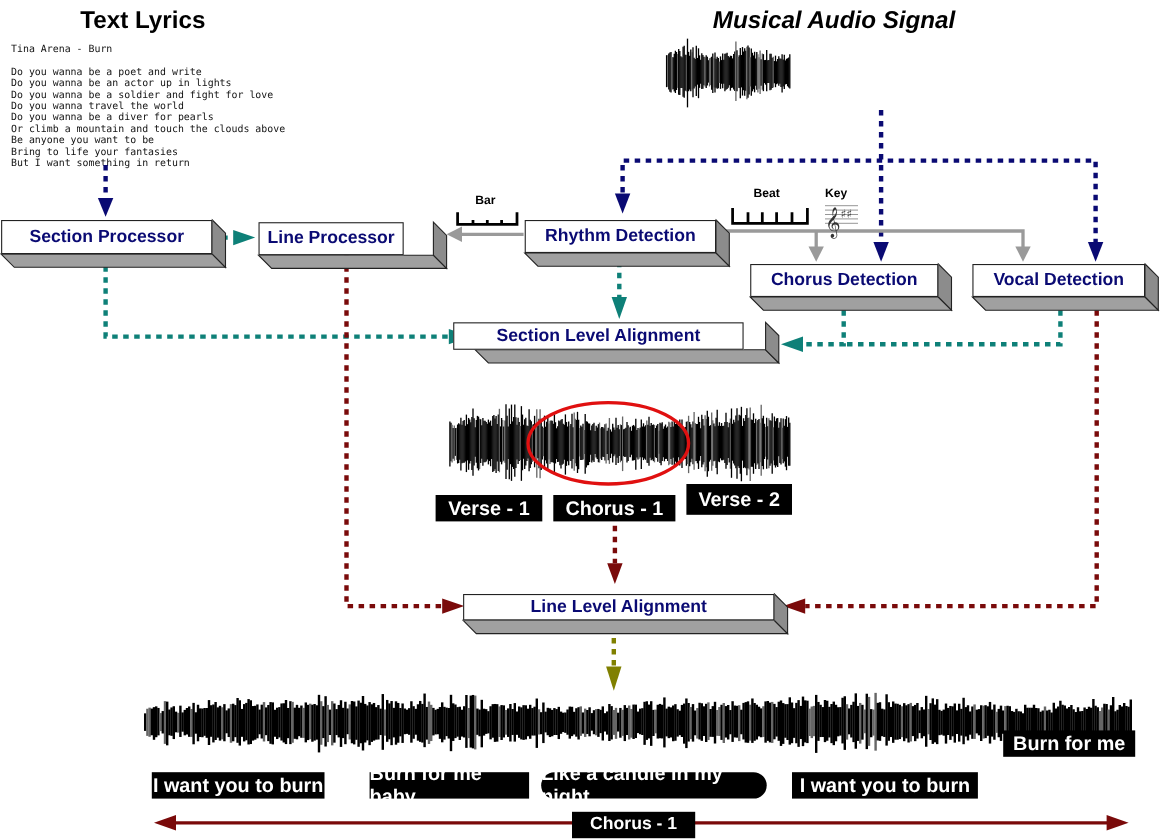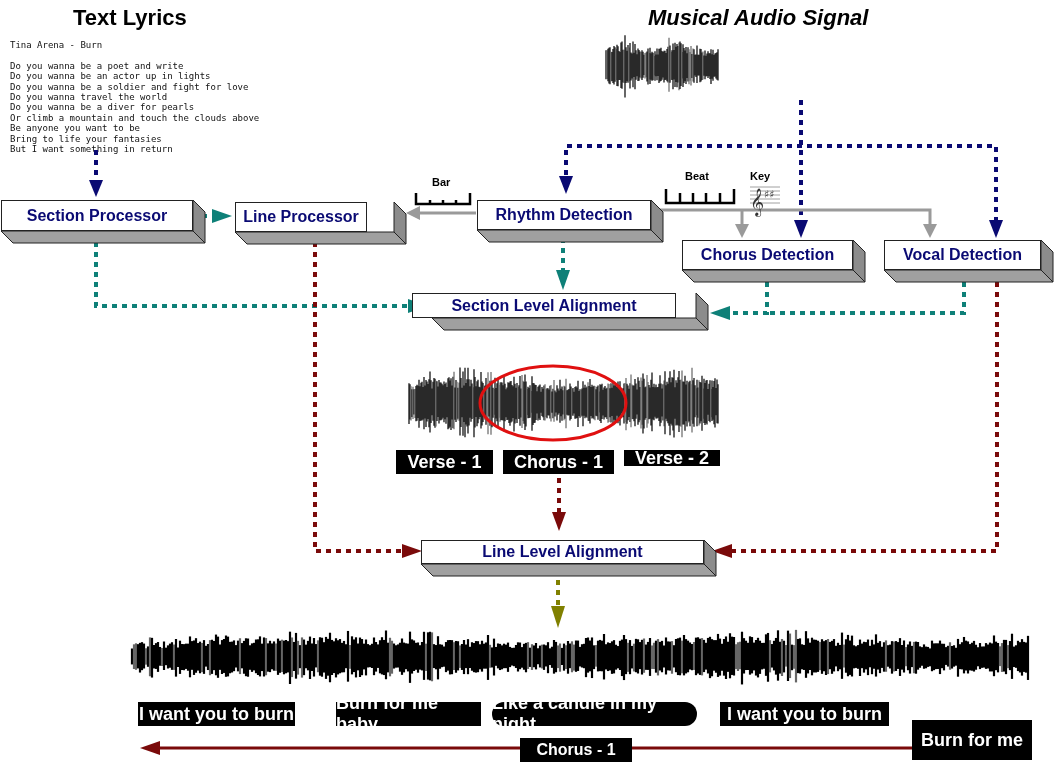--- a/index.html
+++ b/index.html
@@ -1028,21 +1028,21 @@
     <polygon points="421,564 704,564 716,576 433,576" fill="#a0a0a0" stroke="#222" stroke-width="1"></polygon>
     <polygon points="704,540 716,552 716,576 704,564" fill="#8c8c8c" stroke="#222" stroke-width="1"></polygon>
   </svg>
 
 <div class="small" style="left:432px;top:176px;">Bar</div>
 <div class="small" style="left:685px;top:170px;">Beat</div>
 <div class="small" style="left:750px;top:170px;">Key</div>
 
 <div class="seglabel" style="left:396px;top:450px;width:97px;height:24px;">Verse - 1</div>
 <div class="seglabel" style="left:503px;top:450px;width:111px;height:24px;">Chorus - 1</div>
-<div class="seglabel" style="left:624px;top:450px;width:96px;height:16px;">Verse - 2</div>
+<div class="seglabel" style="left:624px;top:440px;width:96px;height:28px;">Verse - 2</div>
 
 <div class="seglabel" style="left:138px;top:702px;width:157px;height:24px;">I want you to burn</div>
 <div class="seglabel" style="left:336px;top:702px;width:145px;height:24px;">Burn for me baby</div>
 <div class="seglabel" style="left:492px;top:702px;width:205px;height:24px;border-radius:12px;">Like a candle in my night</div>
 <div class="seglabel" style="left:720px;top:702px;width:169px;height:24px;">I want you to burn</div>
-<div class="seglabel" style="left:912px;top:720px;width:120px;height:40px;">Burn for me</div>
+<div class="seglabel" style="left:912px;top:664px;width:120px;height:24px;">Burn for me</div>
 
 <div class="seglabel" style="left:520px;top:738px;width:112px;height:24px;font-size:16px;">Chorus - 1</div>
 
 </body></html>

